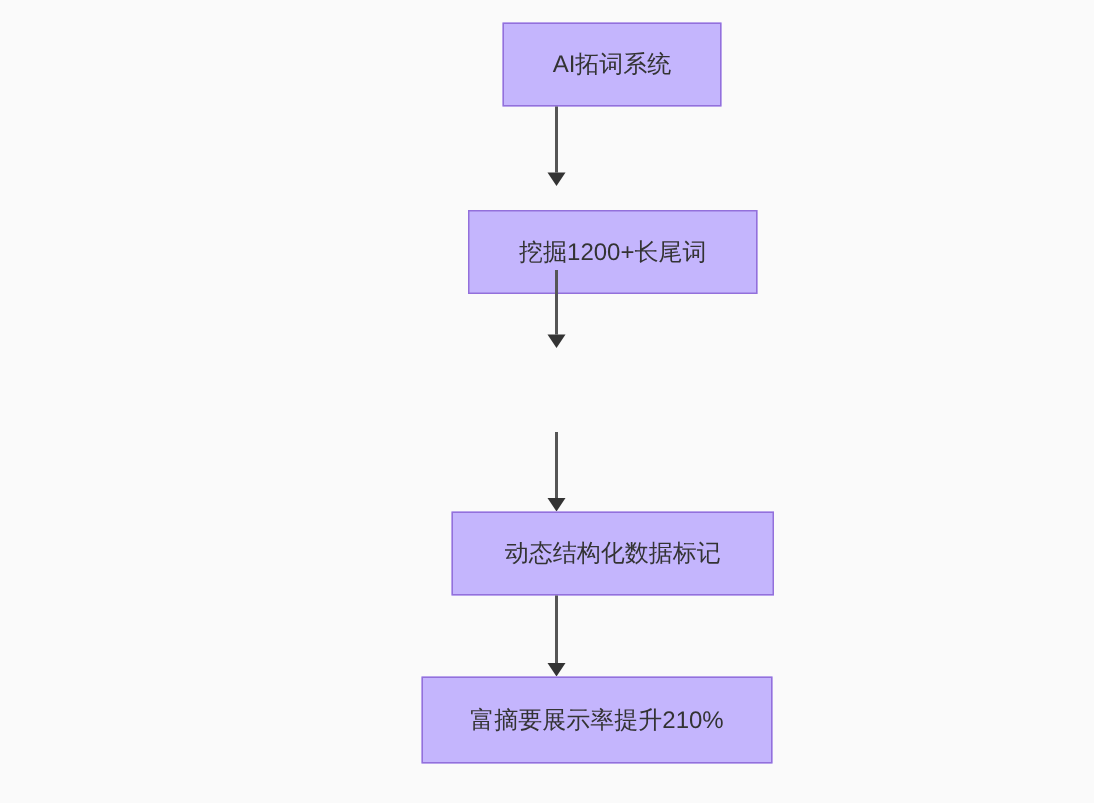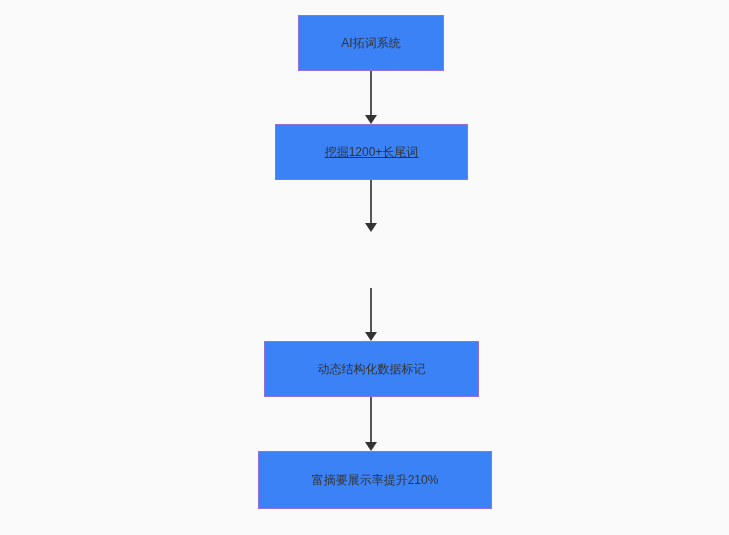--- a/index.html
+++ b/index.html
@@ -14,29 +14,30 @@
     overflow: hidden;
   }
   .canvas {
     position: relative;
     width: 729px;
     height: 535px;
   }
   .flow-node {
     position: absolute;
     box-sizing: border-box;
-    background: #3b82f6;
+    background: #c4b5fd;
     border: 1px solid #9370DB;
     color: #333333;
-    font-size: 12px;
+    font-size: 16px;
     display: flex;
     align-items: center;
     justify-content: center;
     text-align: center;
     white-space: nowrap;
+    margin-left: 37px;
   }
   .connector {
     position: absolute;
     width: 12px;
     display: flex;
     flex-direction: column;
     align-items: center;
   }
   .connector .line {
     width: 2px;
@@ -46,24 +47,24 @@
   .connector .arrowhead {
     width: 0;
     height: 0;
     border-left: 6px solid transparent;
     border-right: 6px solid transparent;
     border-top: 9px solid #333333;
   }
 
   
   #node-0 { left: 298px; top: 15px;  width: 146px; height: 56px; }
-  #node-1 { left: 275px; top: 124px; width: 193px; height: 56px; text-decoration: underline; }
+  #node-1 { left: 275px; top: 140px; width: 193px; height: 56px; }
   #node-2 { left: 259px; top: 232px; width: 224px; height: 56px; }
   #node-3 { left: 264px; top: 341px; width: 215px; height: 56px; }
-  #node-4 { left: 258px; top: 451px; width: 234px; height: 58px; }
+  #node-4 { left: 244px; top: 451px; width: 234px; height: 58px; }
 
   
   #edge-0 { left: 365px; top: 71px;  height: 53px; }
   #edge-1 { left: 365px; top: 180px; height: 52px; }
   #edge-2 { left: 365px; top: 288px; height: 53px; }
   #edge-3 { left: 365px; top: 397px; height: 54px; }
 </style>
 </head>
 <body>
 

